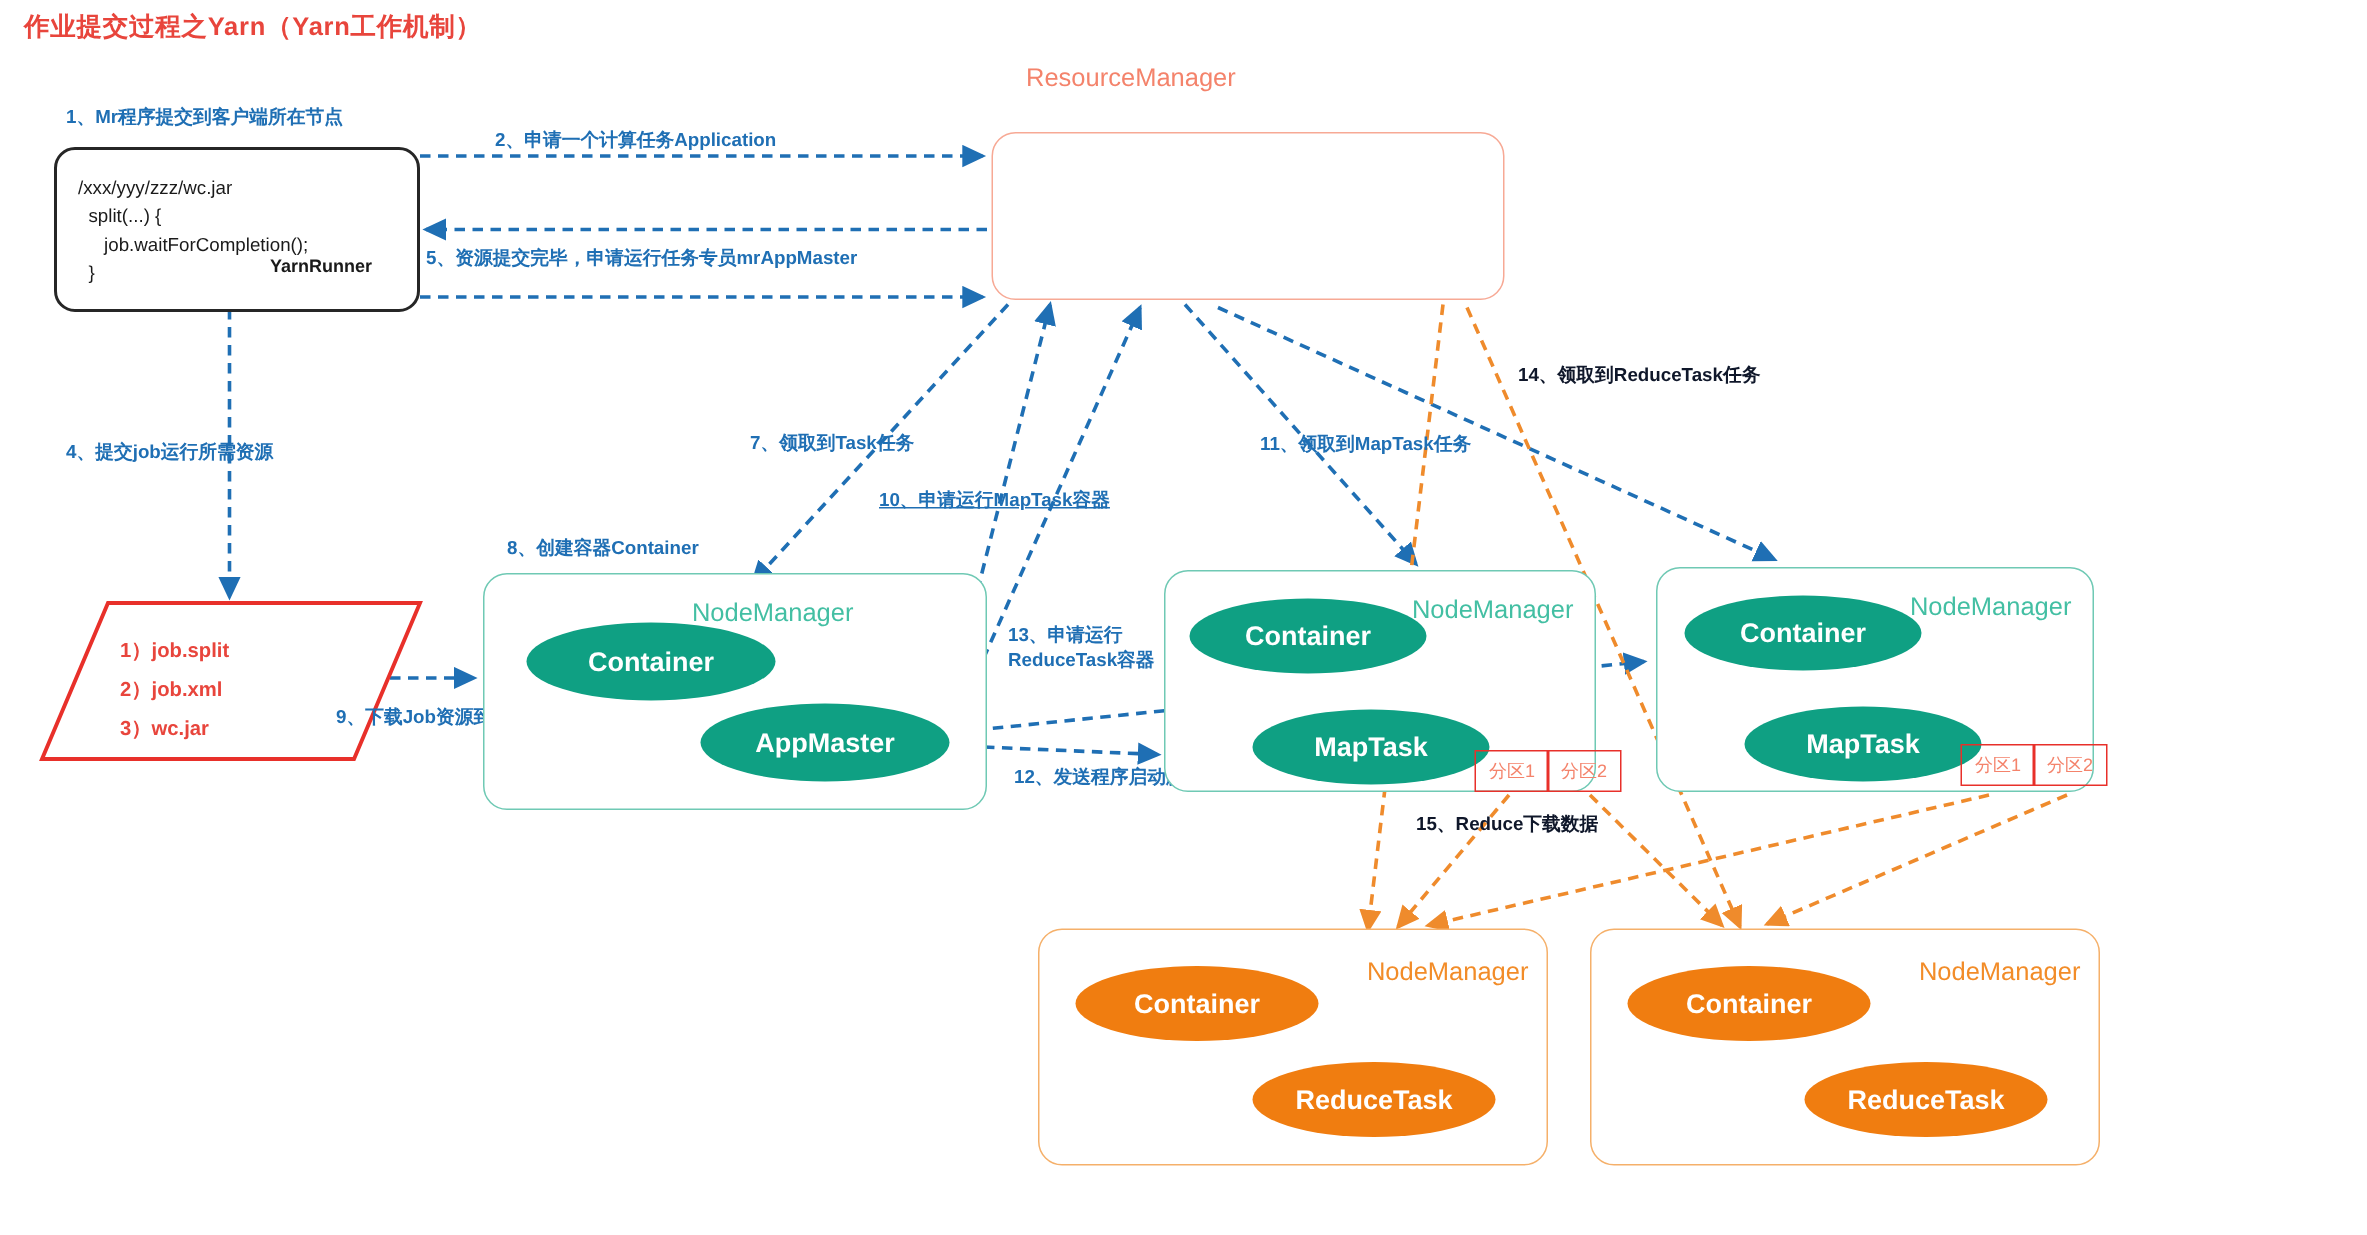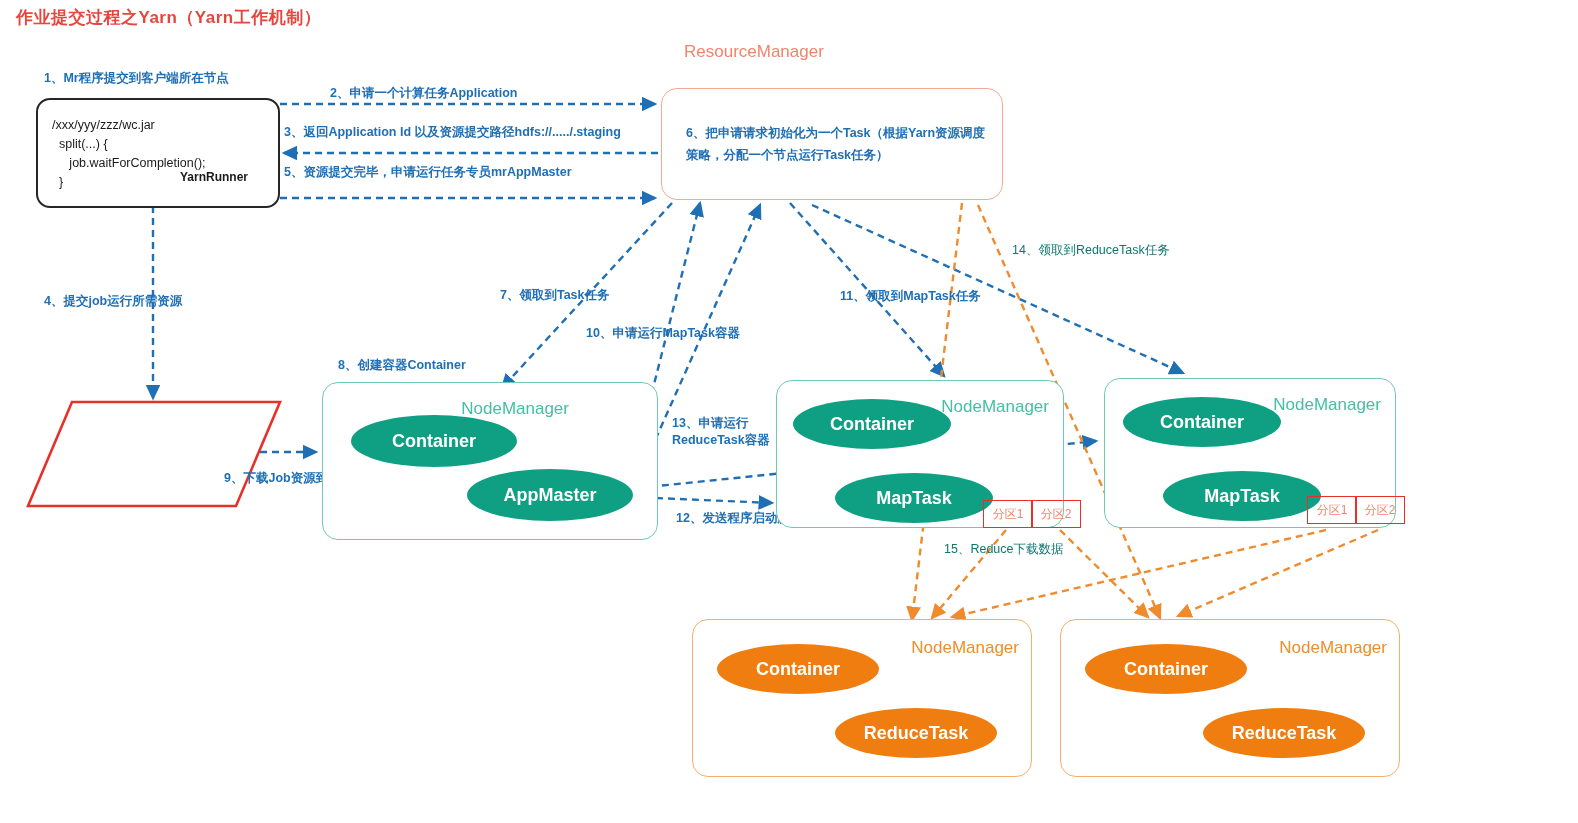--- a/index.html
+++ b/index.html
@@ -45,21 +45,21 @@
   .ell{border-radius:50%;display:flex;align-items:center;justify-content:center;
        color:#fff;font-size:18px;font-weight:700;}
   .ell.teal{background:#0fa083;}
   .ell.orange{background:#f07d10;}
 
   
   .part{border:1.6px solid #e8302a;color:#f4836b;font-size:12px;font-weight:400;
         display:flex;align-items:center;justify-content:center;background:transparent;}
 
   
-  .olbl{color:#0f766e;font-size:12.5px;font-weight:400;white-space:nowrap;}
+  .olbl{color:#0f172a;font-size:12.5px;font-weight:700;white-space:nowrap;}
 </style>
 </head>
 <body>
 
 <div id="stage">
 
   <svg id="wires" viewBox="0 0 1578 823">
     <defs>
       <marker id="ahB" markerWidth="7" markerHeight="7" refX="5.6" refY="3.1" orient="auto">
         <path d="M0,0 L6.6,3.1 L0,6.2 z" fill="#1f6fb4"></path>
@@ -113,35 +113,38 @@
   <div class="abs lbl" style="left:44px;top:70px;">1、Mr程序提交到客户端所在节点</div>
 
   <div class="abs" id="client-box"></div>
   <div class="abs" id="client-code">/xxx/yyy/zzz/wc.jar
   split(...) {
      job.waitForCompletion();
   }</div>
   <div class="abs" id="yarn-runner">YarnRunner</div>
 
   <div class="abs lbl" style="left:330px;top:85px;">2、申请一个计算任务Application</div>
-  <div class="abs lbl" style="left:284px;top:124px;">3、返回Application Id 以及资源提交路径hdfs://...../.staging</div>
   <div class="abs lbl" style="left:284px;top:164px;">5、资源提交完毕，申请运行任务专员mrAppMaster</div>
   <div class="abs lbl" style="left:44px;top:293px;">4、提交job运行所需资源</div>
 
   <div class="abs" id="rm-title">ResourceManager</div>
   <div class="abs" id="rm-box"></div>
-  <div class="abs" id="rm-text">6、把申请请求初始化为一个Task（根据Yarn资源调度策略，分配一个节点运行Task任务）</div>
 
   <svg class="abs" id="para-wrap" viewBox="0 0 260 108">
     <polygon points="48,2 256,2 212,106 4,106" fill="#ffffff" stroke="#e8302a" stroke-width="2.6"></polygon>
   </svg>
+  <div class="abs" id="para-text">
+    <div>1）job.split</div>
+    <div>2）job.xml</div>
+    <div>3）wc.jar</div>
+  </div>
   <div class="abs lbl" style="left:224px;top:470px;">9、下载Job资源到本地</div>
 
   <div class="abs lbl" style="left:500px;top:287px;">7、领取到Task任务</div>
-  <div class="abs lbl" style="left:586px;top:325px;">10、申请运行MapTask容器</div>
+  <div class="abs lbl" style="left:586px;top:325px;text-decoration:underline;">10、申请运行MapTask容器</div>
   <div class="abs lbl" style="left:338px;top:357px;">8、创建容器Container</div>
   <div class="abs lbl" style="left:840px;top:288px;">11、领取到MapTask任务</div>
   <div class="abs lbl wrap" style="left:672px;top:415px;width:120px;">
     <div>13、申请运行</div>
     <div>ReduceTask容器</div>
   </div>
   <div class="abs lbl" style="left:676px;top:510px;">12、发送程序启动脚本</div>
   <div class="abs olbl" style="left:1012px;top:242px;">14、领取到ReduceTask任务</div>
   <div class="abs olbl" style="left:944px;top:541px;text-align:right;">15、Reduce下载数据</div>
 

